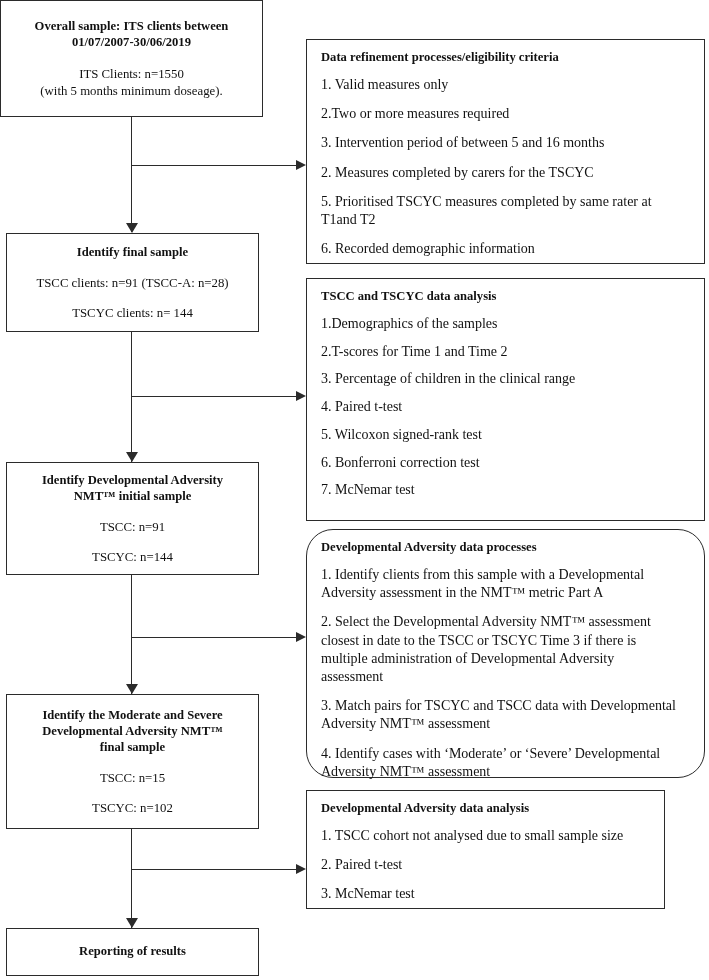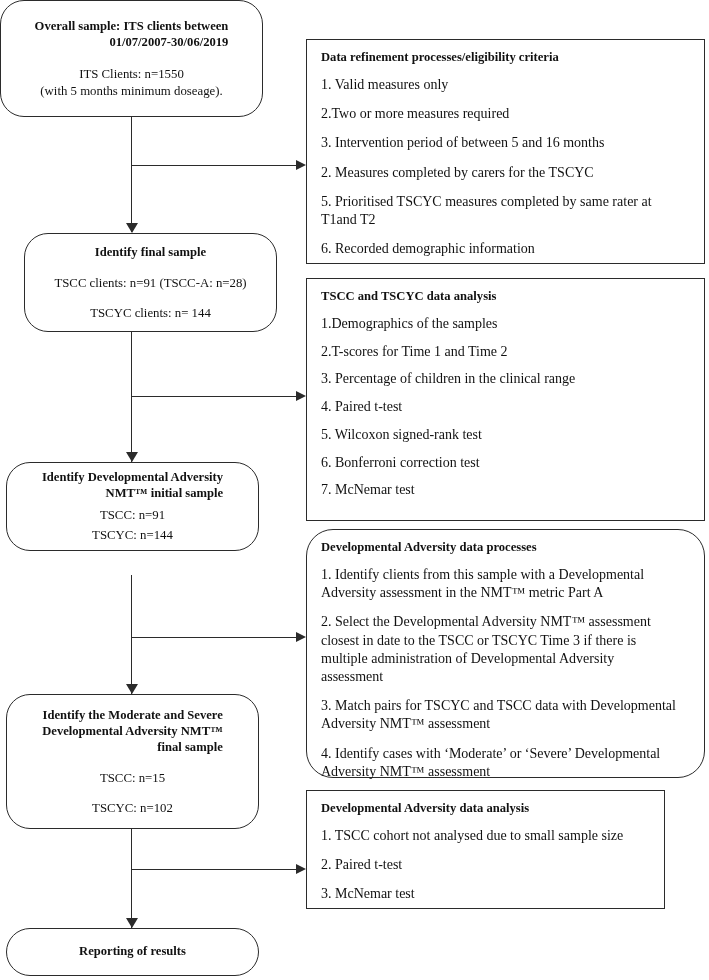--- a/index.html
+++ b/index.html
@@ -26,26 +26,25 @@
     font-weight: bold;
     font-size: 12.6px;
     line-height: 1.28;
   }
   .box-line {
     font-size: 12.8px;
     line-height: 1.3;
   }
   
   .left-box {
-    text-align: right;
+    text-align: center;
     display: flex;
     flex-direction: column;
     justify-content: center;
     align-items: center;
-    border-radius: 24px;
   }
   .left-box .box-title {
     margin: 0 0 2px 0;
   }
   .left-box .box-line {
     margin: 0;
   }
   .lb-gap-1 { height: 14px; }
   .lb-gap-2 { height: 13px; }
 
@@ -103,29 +102,29 @@
   <div class="box left-box" style="left:0px; top:0px; width:263px; height:117px; padding:7px 8px;">
     <div class="box-title">
       <span>Overall sample: ITS clients between</span><br>
       <span>01/07/2007-30/06/2019</span>
     </div>
     <div class="lb-gap-1"></div>
     <div class="box-line">ITS Clients: n=1550</div>
     <div class="box-line">(with 5 months minimum doseage).</div>
   </div>
 
-  <div class="box left-box" style="left:24px; top:233px; width:253px; height:99px; padding:7px 8px;">
+  <div class="box left-box" style="left:6px; top:233px; width:253px; height:99px; padding:7px 8px;">
     <div class="box-title">Identify final sample</div>
     <div class="lb-gap-2"></div>
     <div class="box-line">TSCC clients: n=91 (TSCC-A: n=28)</div>
     <div style="height:13px"></div>
     <div class="box-line">TSCYC clients: n= 144</div>
   </div>
 
-  <div class="box left-box" style="left:6px; top:462px; width:253px; height:89px; padding:6px 8px;">
+  <div class="box left-box" style="left:6px; top:462px; width:253px; height:113px; padding:6px 8px;">
     <div class="box-title">
       <span>Identify Developmental Adversity</span><br>
       <span>NMT™ initial sample</span>
     </div>
     <div class="lb-gap-2"></div>
     <div class="box-line">TSCC: n=91</div>
     <div style="height:13px"></div>
     <div class="box-line">TSCYC: n=144</div>
   </div>
 

